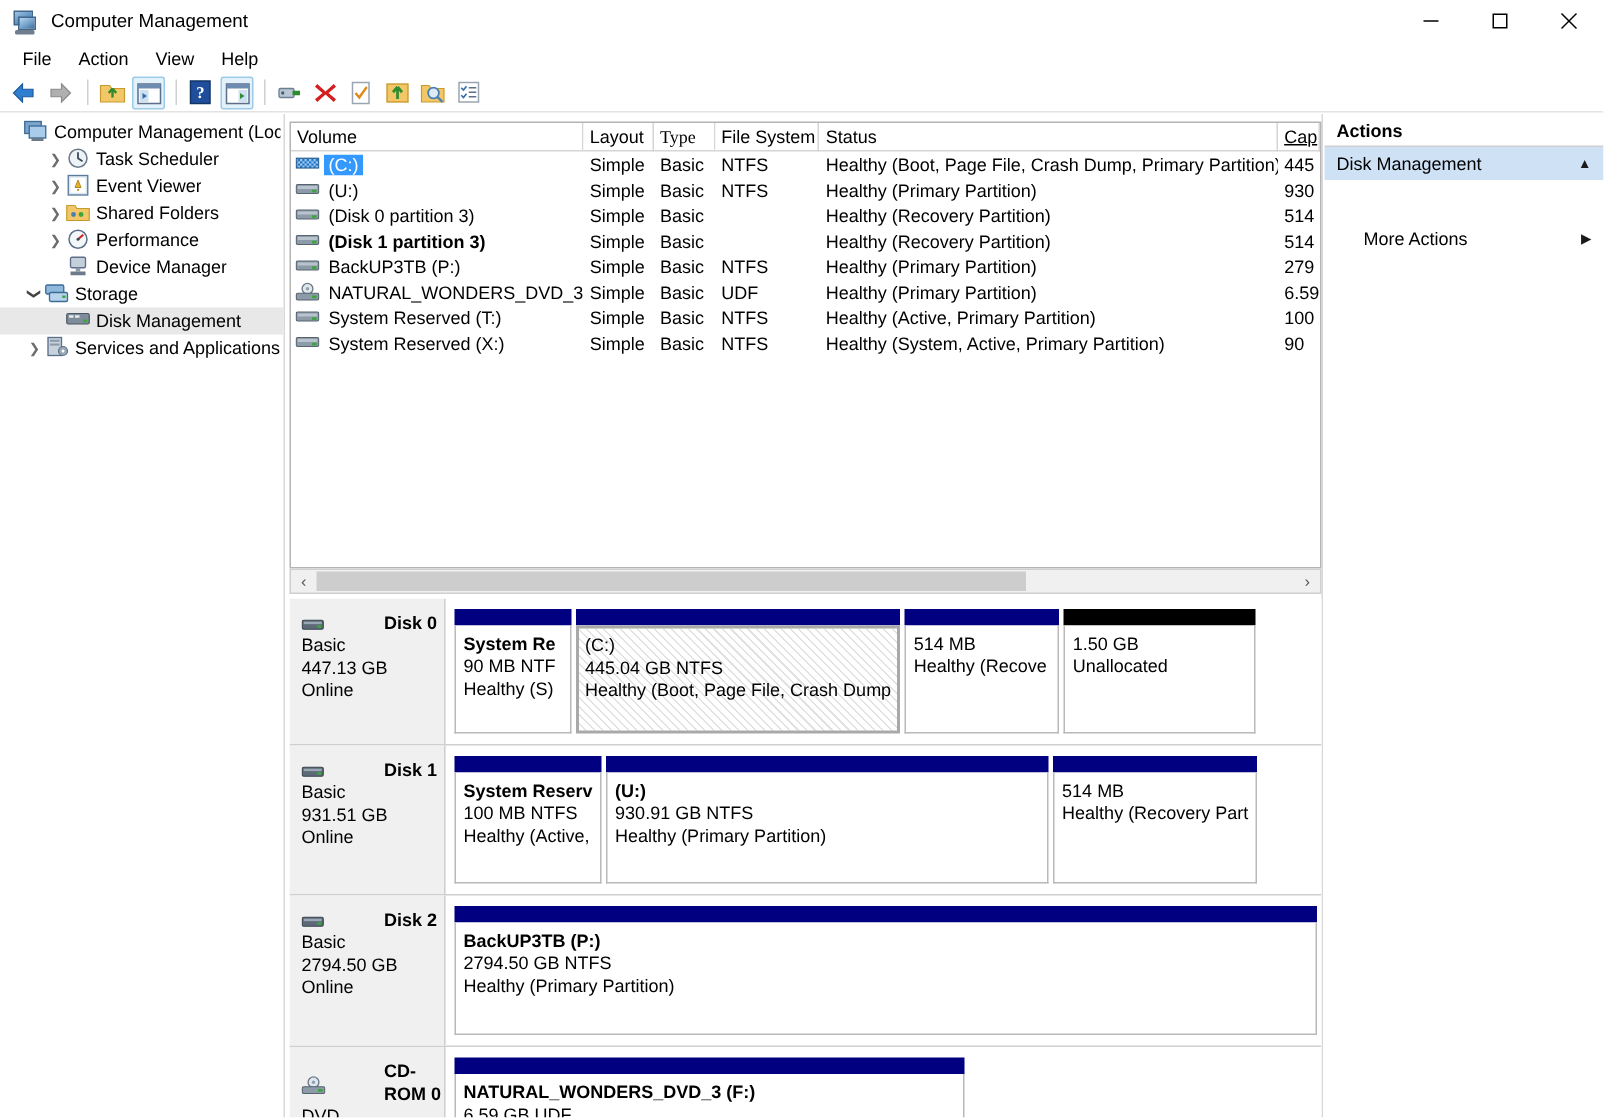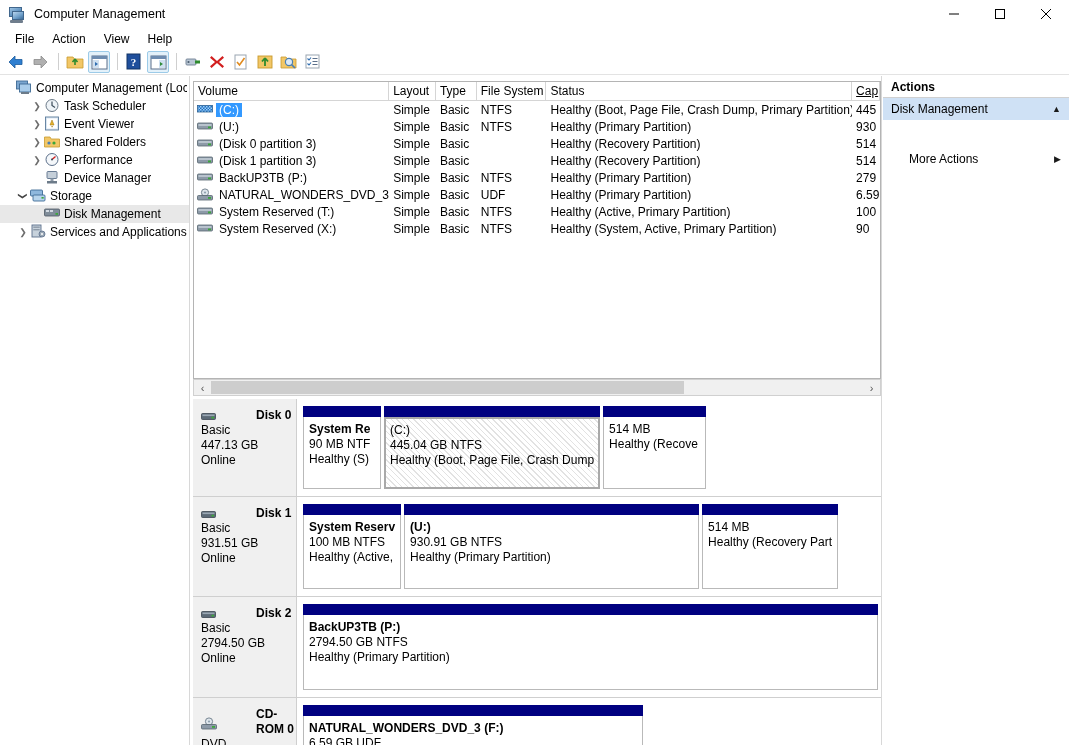--- a/index.html
+++ b/index.html
@@ -381,21 +381,21 @@
           <div class="tlabel">Services and Applications</div>
         </div>
       </div>
 
     <div class="midpane">
 
       <div class="listpane">
         <div class="lheader" id="lhead">
             <div class="lh" style="width: 196px;">Volume</div>
             <div class="lh" style="width: 47px;">Layout</div>
-            <div class="lh" style="width: 41px;">Type</div>
+            <div class="lh" style="width: 41px; font-family: Liberation Serif, serif;">Type</div>
             <div class="lh" style="width: 70px;">File System</div>
             <div class="lh" style="width: 307px;">Status</div>
             <div class="lh" style="width: 28px; text-decoration: underline;">Cap</div>
           </div>
         <div class="lrows" id="lrows">
             <div class="lrow">
               <div class="lc volcell" style="width: 196px;">
                 <span class="drv"><svg width="16" height="13" viewBox="0 0 16 13">
                     <defs>
                       <pattern id="hatchdrv" width="3" height="3" patternUnits="userSpaceOnUse">
@@ -438,21 +438,21 @@
                   </svg></span>
                 <span class="volname">(Disk 0 partition 3)</span>
               </div>
               <div class="lc" style="width: 47px;">Simple</div>
               <div class="lc" style="width: 41px;">Basic</div>
               <div class="lc" style="width: 70px;"></div>
               <div class="lc" style="width: 307px;">Healthy (Recovery Partition)</div>
               <div class="lc" style="width: 28px;">514</div>
             </div>
             <div class="lrow">
-              <div class="lc volcell" style="width: 196px;">
+              <div class="lc volcell" style="width: 196px; font-weight: bold;">
                 <span class="drv"><svg width="16" height="13" viewBox="0 0 16 13">
                     <rect x="0.5" y="3" width="15" height="6" rx="1" fill="#8d9aa8" stroke="#57646f" stroke-width="0.8"></rect>
                     <rect x="1.5" y="4" width="13" height="2" fill="#b8c3cd"></rect>
                     <rect x="11" y="6.5" width="3" height="1.8" fill="#3ba63b"></rect>
                   </svg></span>
                 <span class="volname">(Disk 1 partition 3)</span>
               </div>
               <div class="lc" style="width: 47px;">Simple</div>
               <div class="lc" style="width: 41px;">Basic</div>
               <div class="lc" style="width: 70px;"></div>
@@ -562,20 +562,28 @@
                   <div>445.04 GB NTFS</div>
                   <div>Healthy (Boot, Page File, Crash Dump</div>
                 </div>
               </div>
               <div class="part" style="flex: 0 0 103px;">
                 <div class="pbar"></div>
                 <div class="pbody">
                   <div class="ptitle"></div>
                   <div>514 MB</div>
                   <div>Healthy (Recove</div>
+                </div>
+              </div>
+              <div class="part" style="flex: 0 0 128px;">
+                <div class="pbar unalloc"></div>
+                <div class="pbody">
+                  <div class="ptitle"></div>
+                  <div>1.50 GB</div>
+                  <div>Unallocated</div>
                 </div>
               </div>
             </div>
           </div>
           <div class="diskrow" style="height: 100px;">
             <div class="diskinfo">
               <div class="dname">
                 <span class="diskicon"><svg width="15" height="10" viewBox="0 0 15 10">
                     <rect x="0.5" y="1.5" width="14" height="6" rx="1" fill="#5c6a77" stroke="#3b4650" stroke-width="0.8"></rect>
                     <rect x="1.5" y="2.5" width="12" height="1.6" fill="#9aa7b4"></rect>

